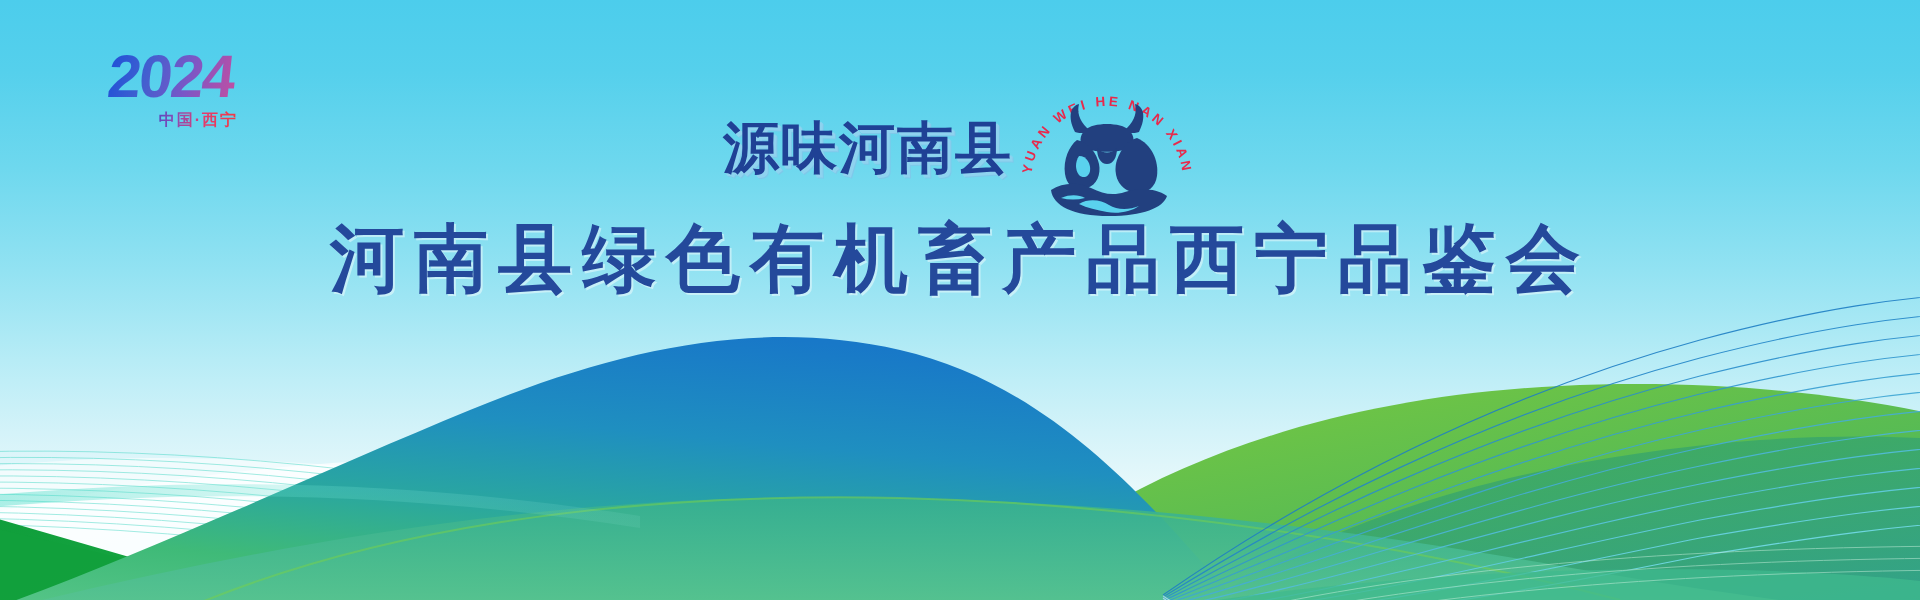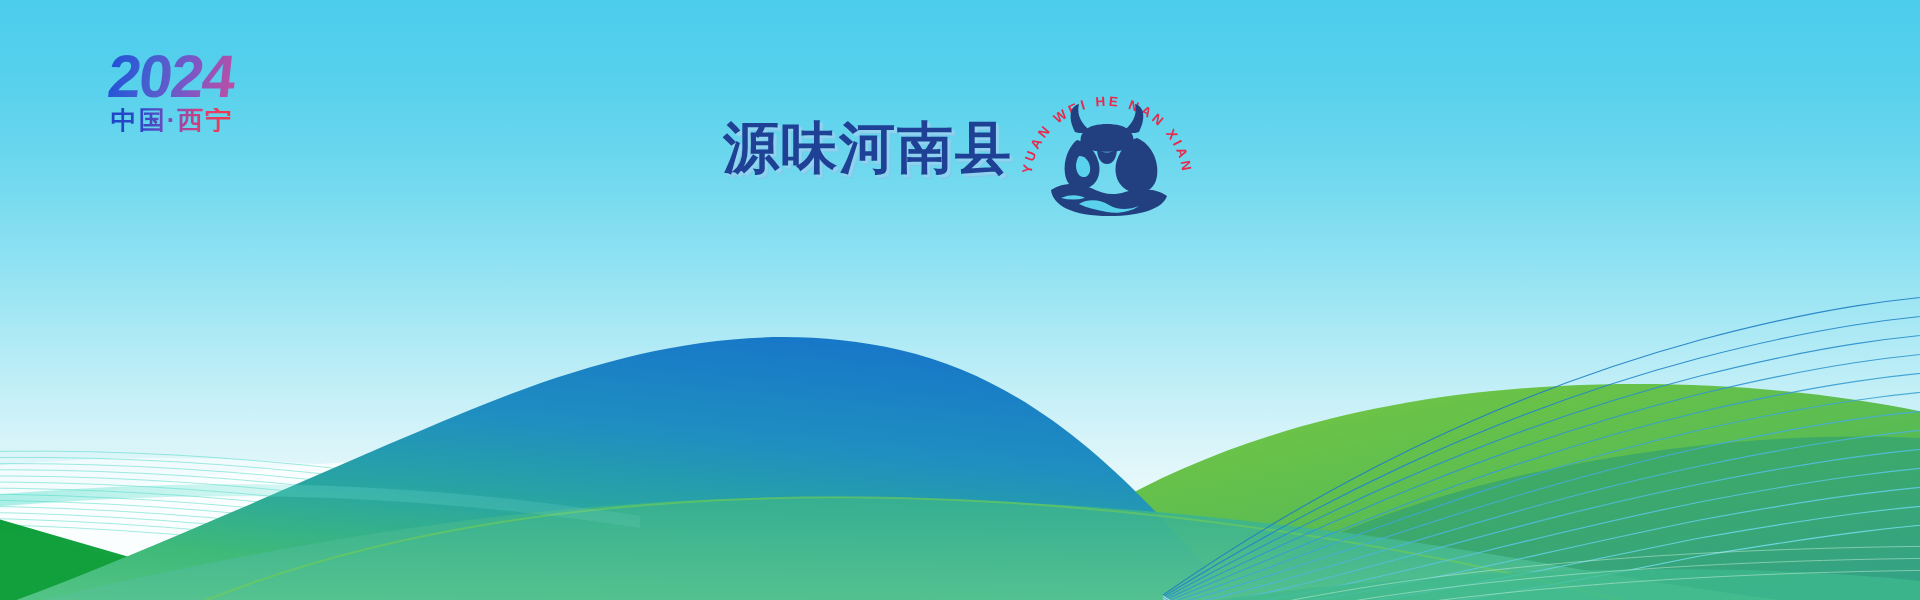--- a/index.html
+++ b/index.html
@@ -43,29 +43,29 @@
     -webkit-background-clip:text;
     background-clip:text;
     color:transparent;
     transform:skewX(-6deg);
     text-align:left;
     padding-left:2px;
   }
   #logo2024 .sub{
     display:block;
     margin-top:2px;
-    font-size:26px;
+    font-size:16px;
     font-weight:bold;
     letter-spacing:2px;
     line-height:24px;
     background:linear-gradient(95deg,#1b43c6 0%,#2f49c8 28%,#8a4bb4 52%,#e33c6d 74%,#f5383f 100%);
     -webkit-background-clip:text;
     background-clip:text;
     color:transparent;
-    text-align:center;
+    text-align:right;
     width:132px;
   }
 
   
   #brand{
     position:absolute;
     left:0; right:0; top:78px;
     display:flex;
     align-items:center;
     justify-content:center;
@@ -264,14 +264,15 @@
 
           <path d="M62,126 C72,120 84,122 92,127 C100,132 112,132 122,128 C114,134 100,136 90,134
                    C80,132 70,130 62,126 Z" fill="#5ad2ee"></path>
           <path d="M44,120 C54,116 62,117 68,120 C60,122 52,122 44,120 Z" fill="#5ad2ee"></path>
         </g>
       </svg>
     </span>
 
   </div>
 
+  <div id="title">河南县绿色有机畜产品西宁品鉴会</div>
 
 </div>
 
 </body></html>

